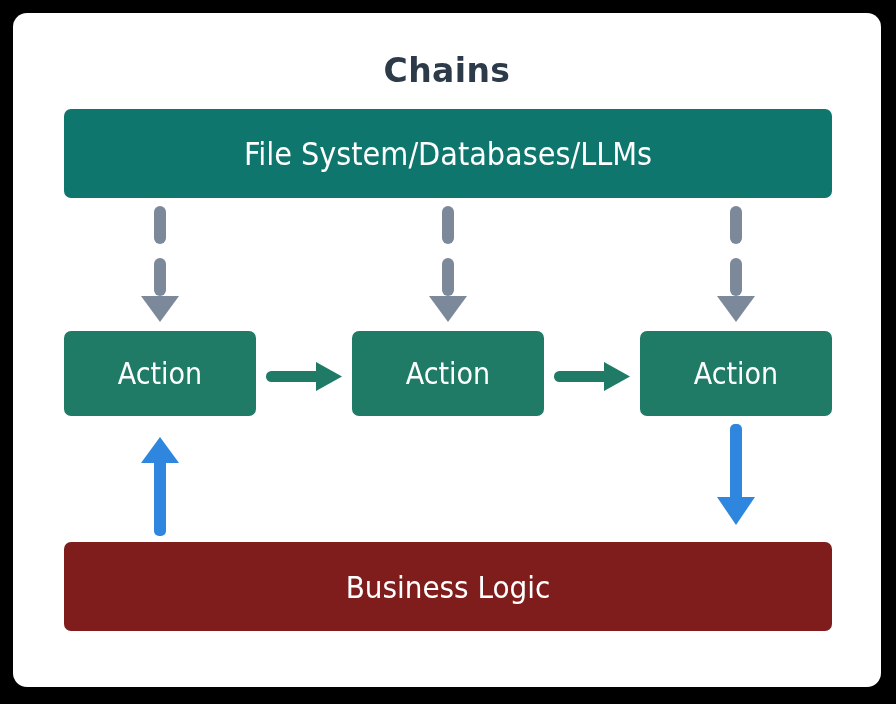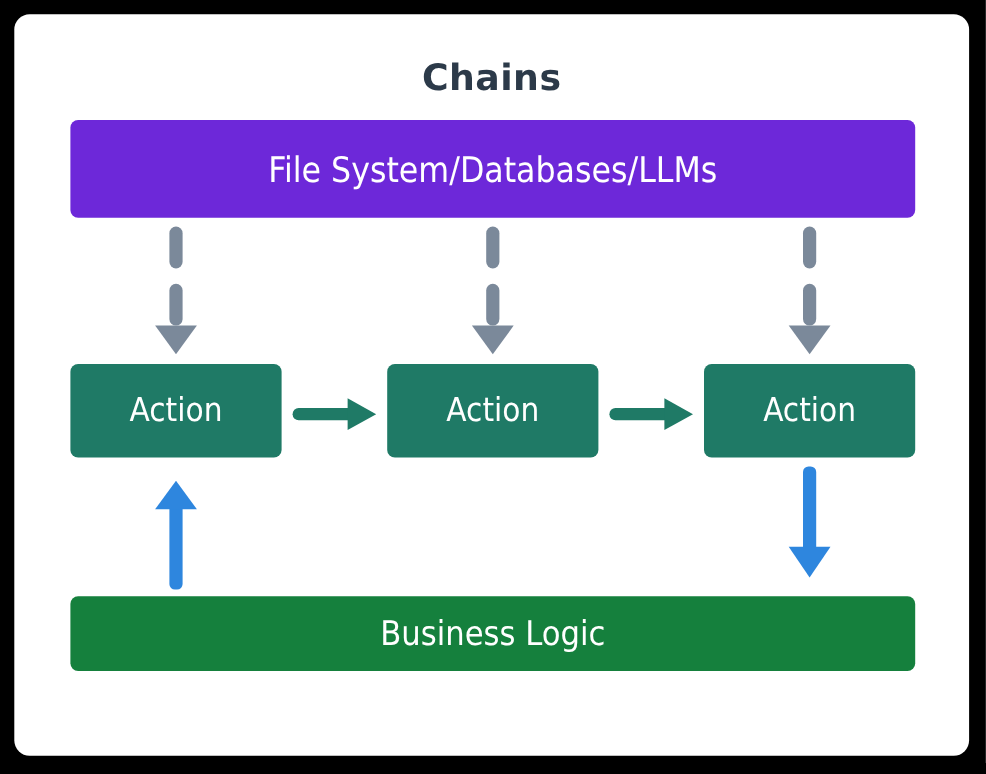--- a/index.html
+++ b/index.html
@@ -57,42 +57,42 @@
     font-family: "DejaVu Sans Condensed", "DejaVu Sans", sans-serif;
     font-weight: normal;
     box-sizing: border-box;
   }
 
   .node-resource {
     left: 51px;
     top: 96px;
     width: 768px;
     height: 89px;
-    background: #6d28d9;
+    background: #0f766e;
     font-size: 32px;
     text-align: right;
   }
 
   .node-action {
     top: 318px;
     width: 192px;
     height: 85px;
     background: #1f7a66;
     font-size: 30px;
   }
   .node-action-1 { left: 51px; }
   .node-action-2 { left: 339px; }
   .node-action-3 { left: 627px; }
 
   .node-business {
     left: 51px;
     top: 529px;
     width: 768px;
-    height: 68px;
-    background: #15803d;
+    height: 89px;
+    background: #7f1d1d;
     font-size: 31px;
   }
 
   
   .arrow-layer {
     position: absolute;
     left: 0;
     top: 0;
     width: 868px;
     height: 674px;

